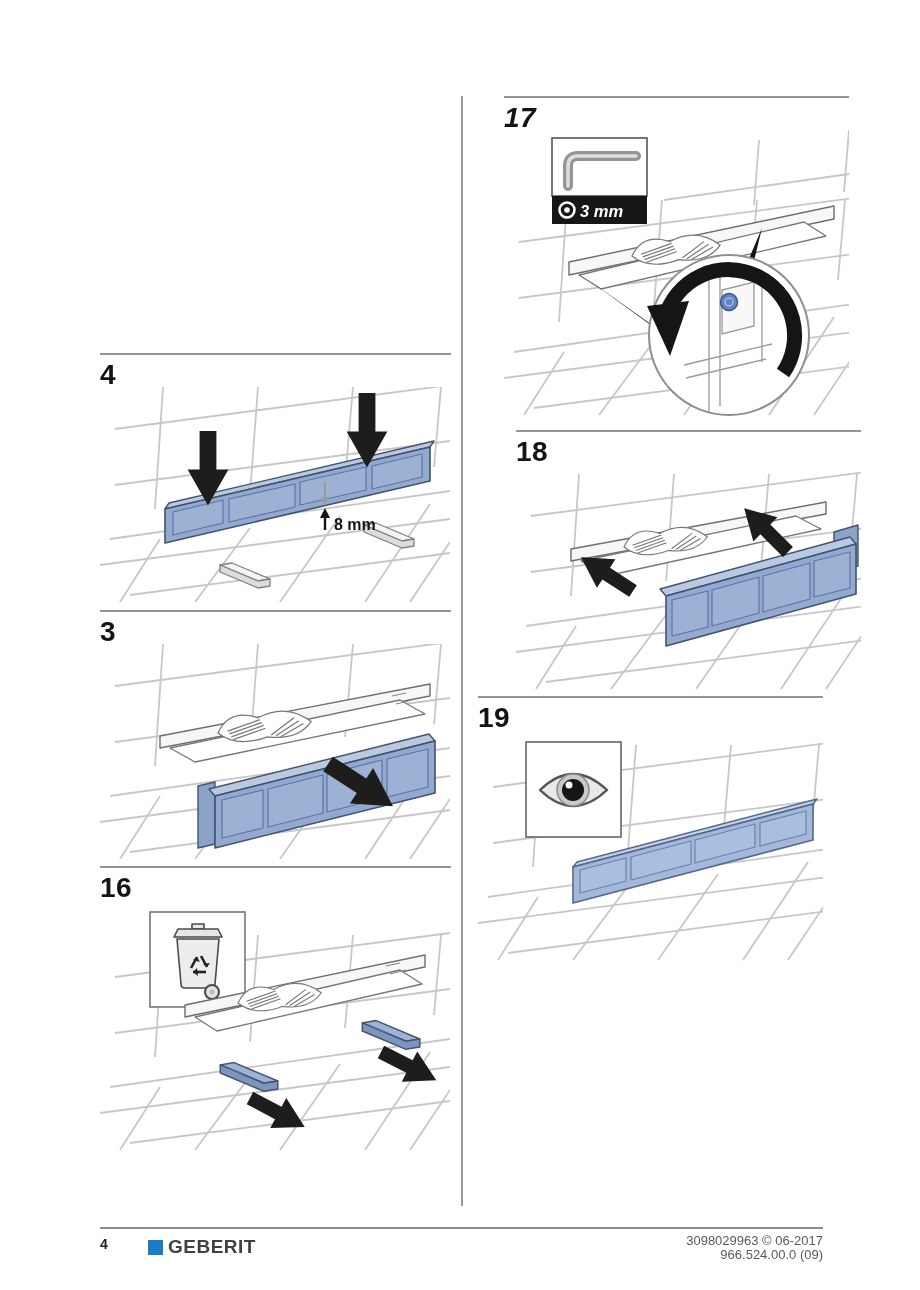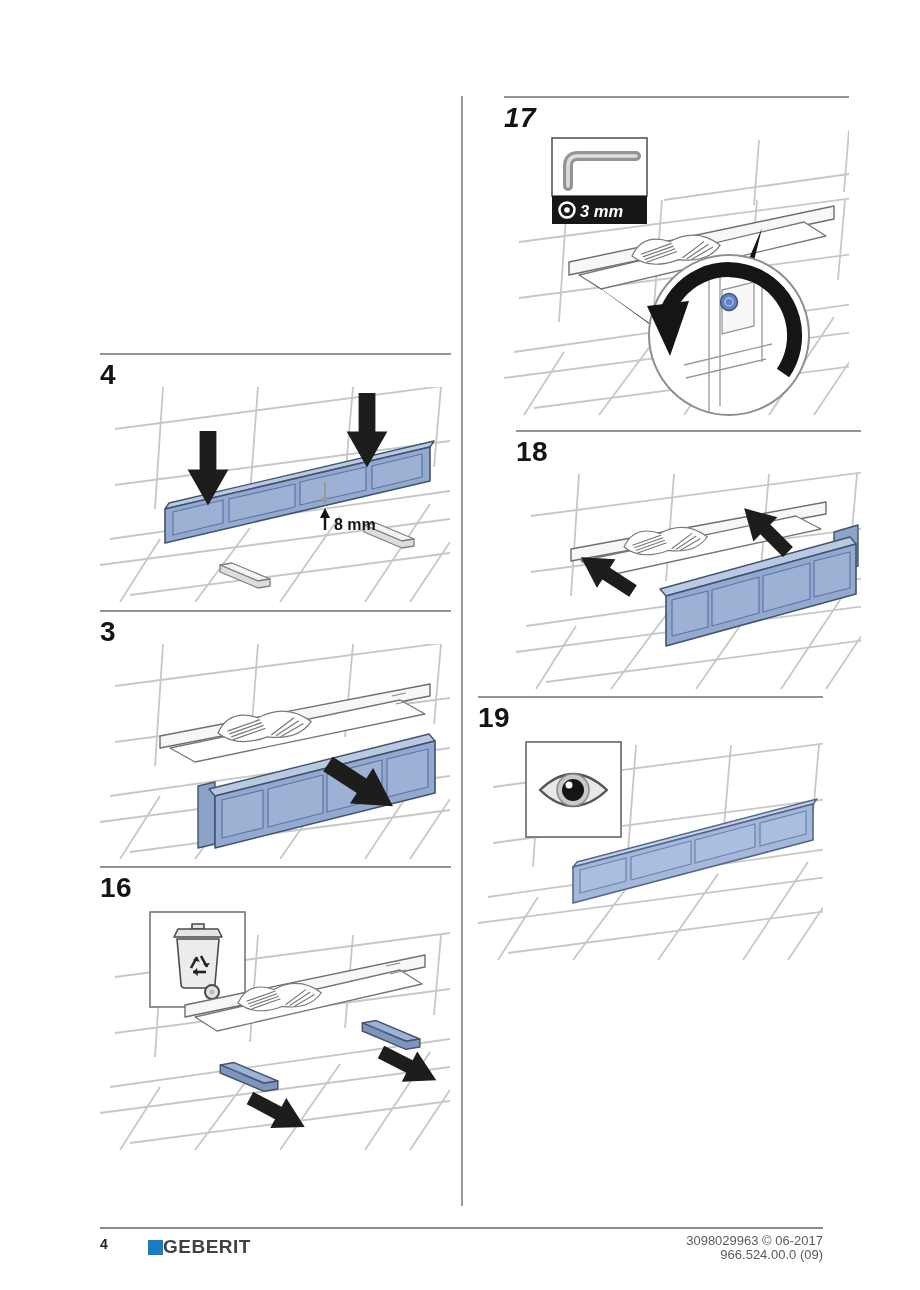--- a/index.html
+++ b/index.html
@@ -7,21 +7,21 @@
     position:relative;width:920px;height:1290px;background:#ffffff;
     font-family:"Liberation Sans",sans-serif;color:#111;overflow:hidden;
   }
   .step{position:absolute;}
   .step-rule{position:absolute;left:0;top:0;width:100%;height:2px;background:#949494;}
   .step-num{position:absolute;left:0;top:6px;margin:0;font-size:28px;font-weight:bold;color:#141414;letter-spacing:0.5px;}
   .illus{position:absolute;left:0;top:34px;}
   .divider{position:absolute;left:461px;top:96px;width:2px;height:1110px;background:#9a9a9a;}
   .footer-rule{position:absolute;left:100px;top:1227px;width:723px;height:2px;background:#8b8b8b;}
   .footer-page{position:absolute;left:100px;top:1236px;font-size:14px;font-weight:bold;color:#222;}
-  .brand{position:absolute;left:148px;top:1236px;display:flex;align-items:center;}
+  .brand{position:absolute;left:148px;top:1236px;display:flex;align-items:center;gap:5px;}
   .brand-square{width:15px;height:15px;background:#1a7dc4;display:inline-block;}
   .brand-text{font-size:19px;font-weight:bold;color:#3d4246;letter-spacing:0.5px;}
   .footer-codes{position:absolute;right:97px;top:1234px;text-align:right;font-size:13px;line-height:13.5px;color:#5a5a5a;}
   svg{display:block;}
 </style>
 </head>
 <body>
 
 <svg width="0" height="0" style="position:absolute" aria-hidden="true">
   <defs>

